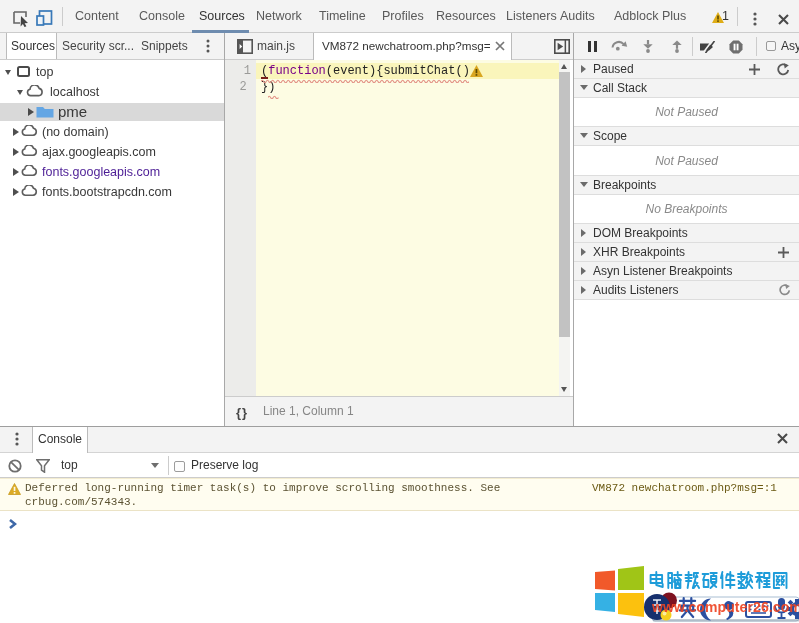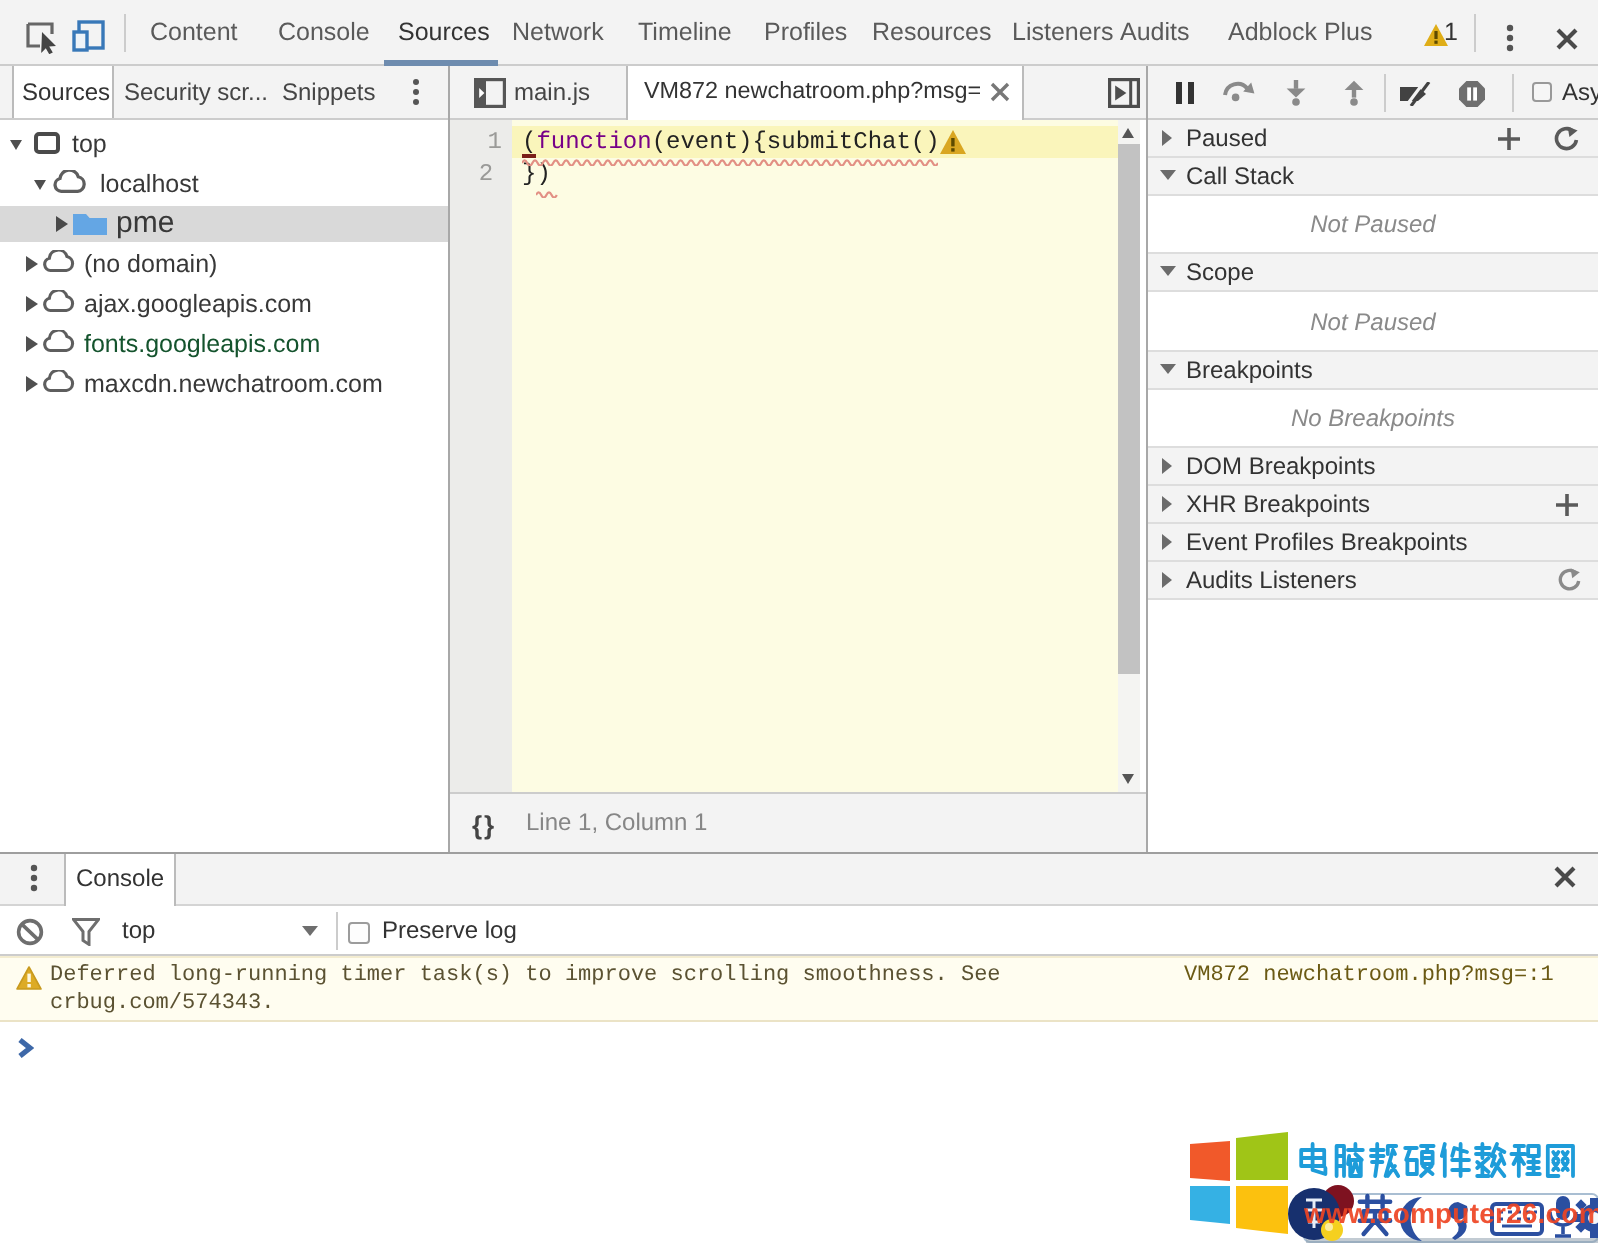--- a/index.html
+++ b/index.html
@@ -152,27 +152,27 @@
 <div class="tri trir" style="left:13px;top:148px;border-left-width:6px;border-top-width:4.2px;border-bottom-width:4.2px;border-left-color:#4f4f4f"></div>
 <svg class="abs" style="left:21px;top:145px" width="17" height="11.5" viewBox="0 0 15 11">
 <path d="M3.5 9.8 a3 3 0 0 1 -0.6 -5.9 a4.3 4.3 0 0 1 8.4 -0.8 a3.4 3.4 0 0 1 -0.3 6.7 z" fill="#fff" stroke="#5e5e5e" stroke-width="1.5"></path>
 </svg>
 <span class="t2" style="left:42px;top:142px;height:20px;line-height:20px;font-size:12.5px;color:#383838">ajax.googleapis.com</span>
 
 <div class="tri trir" style="left:13px;top:168px;border-left-width:6px;border-top-width:4.2px;border-bottom-width:4.2px;border-left-color:#4f4f4f"></div>
 <svg class="abs" style="left:21px;top:165px" width="17" height="11.5" viewBox="0 0 15 11">
 <path d="M3.5 9.8 a3 3 0 0 1 -0.6 -5.9 a4.3 4.3 0 0 1 8.4 -0.8 a3.4 3.4 0 0 1 -0.3 6.7 z" fill="#fff" stroke="#5e5e5e" stroke-width="1.5"></path>
 </svg>
-<span class="t2" style="left:42px;top:162px;height:20px;line-height:20px;font-size:12.5px;color:#14532d">fonts.googleapis.com</span>
+<span class="t2" style="left:42px;top:162px;height:20px;line-height:20px;font-size:12.5px;color:#4c1d95">fonts.googleapis.com</span>
 
 <div class="tri trir" style="left:13px;top:188px;border-left-width:6px;border-top-width:4.2px;border-bottom-width:4.2px;border-left-color:#4f4f4f"></div>
 <svg class="abs" style="left:21px;top:185px" width="17" height="11.5" viewBox="0 0 15 11">
 <path d="M3.5 9.8 a3 3 0 0 1 -0.6 -5.9 a4.3 4.3 0 0 1 8.4 -0.8 a3.4 3.4 0 0 1 -0.3 6.7 z" fill="#fff" stroke="#5e5e5e" stroke-width="1.5"></path>
 </svg>
-<span class="t2" style="left:42px;top:182px;height:20px;line-height:20px;font-size:12.5px;color:#383838">maxcdn.newchatroom.com</span>
+<span class="t2" style="left:42px;top:182px;height:20px;line-height:20px;font-size:12.5px;color:#383838">fonts.bootstrapcdn.com</span>
 
 <div class="abs" style="left:225px;top:60px;width:31px;height:336px;background:#ececea"></div>
 <div class="abs" style="left:256px;top:60px;width:303px;height:336px;background:#fdfce3"></div>
 <div class="abs" style="left:256px;top:63px;width:303px;height:16px;background:#faf5bb"></div>
 <span class="mono abs" style="left:225px;top:63px;width:26px;height:16px;line-height:16px;font-size:12px;color:#9a9a98;text-align:right">1</span>
 <span class="mono abs" style="left:225px;top:79px;width:26px;height:16px;line-height:16px;font-size:12px;color:#9a9a98">&nbsp;&nbsp;2</span>
 <span class="mono abs" style="left:261px;top:63px;height:16px;line-height:16px;font-size:12px;color:#222">(<span style="color:#770088">function</span>(event){submitChat()</span>
 <span class="mono abs" style="left:261px;top:79px;height:16px;line-height:16px;font-size:12px;color:#222">})</span>
 <svg class="abs" style="left:261px;top:77.5px" width="208" height="5" viewBox="0 0 208 5">
 <path d="M0 3.5 q1.3 -2.6 2.6 0 t2.6 0 t2.6 0 t2.6 0 t2.6 0 t2.6 0 t2.6 0 t2.6 0 t2.6 0 t2.6 0 t2.6 0 t2.6 0 t2.6 0 t2.6 0 t2.6 0 t2.6 0 t2.6 0 t2.6 0 t2.6 0 t2.6 0 t2.6 0 t2.6 0 t2.6 0 t2.6 0 t2.6 0 t2.6 0 t2.6 0 t2.6 0 t2.6 0 t2.6 0 t2.6 0 t2.6 0 t2.6 0 t2.6 0 t2.6 0 t2.6 0 t2.6 0 t2.6 0 t2.6 0 t2.6 0 t2.6 0 t2.6 0 t2.6 0 t2.6 0 t2.6 0 t2.6 0 t2.6 0 t2.6 0 t2.6 0 t2.6 0 t2.6 0 t2.6 0 t2.6 0 t2.6 0 t2.6 0 t2.6 0 t2.6 0 t2.6 0 t2.6 0 t2.6 0 t2.6 0 t2.6 0 t2.6 0 t2.6 0 t2.6 0 t2.6 0 t2.6 0 t2.6 0 t2.6 0 t2.6 0 t2.6 0 t2.6 0 t2.6 0 t2.6 0 t2.6 0 t2.6 0 t2.6 0 t2.6 0 t2.6 0 t2.6 0" fill="none" stroke="#e29084" stroke-width="1.1"></path>
@@ -227,21 +227,21 @@
 <div class="tri trir" style="left:581px;top:229px;border-left-width:5px;border-top-width:4px;border-bottom-width:4px"></div>
 <span class="hdrtxt" style="top:224px;height:19px;line-height:19px">DOM Breakpoints</span>
 <div class="hdr" style="top:243px;height:19px"></div>
 <div class="tri trir" style="left:581px;top:248px;border-left-width:5px;border-top-width:4px;border-bottom-width:4px"></div>
 <span class="hdrtxt" style="top:243px;height:19px;line-height:19px">XHR Breakpoints</span>
 <svg class="abs" style="left:778px;top:247px" width="11" height="11" viewBox="0 0 11 11">
     <path d="M5.5 0 V11 M0 5.5 H11" stroke="#5a5a5a" stroke-width="1.8"></path>
   </svg>
 <div class="hdr" style="top:262px;height:19px"></div>
 <div class="tri trir" style="left:581px;top:267px;border-left-width:5px;border-top-width:4px;border-bottom-width:4px"></div>
-<span class="hdrtxt" style="top:262px;height:19px;line-height:19px">Event Profiles Breakpoints</span>
+<span class="hdrtxt" style="top:262px;height:19px;line-height:19px">Asyn Listener Breakpoints</span>
 <div class="hdr" style="top:281px;height:19px"></div>
 <div class="tri trir" style="left:581px;top:286px;border-left-width:5px;border-top-width:4px;border-bottom-width:4px"></div>
 <span class="hdrtxt" style="top:281px;height:19px;line-height:19px">Audits Listeners</span>
 <svg class="abs" style="left:779px;top:284px" width="12" height="12" viewBox="0 0 13 13">
 <path d="M11.2 7 A5 5 0 1 1 9.5 2.5" fill="none" stroke="#8a8a8a" stroke-width="1.8"></path>
 <path d="M6.8 0.2 l5 2.1 -4.1 3.2 z" fill="#8a8a8a"></path>
 </svg>
 
 <div class="abs" style="left:0;top:426px;width:799px;height:1px;background:#9e9e9e"></div>
 <div class="abs" style="left:0;top:427px;width:799px;height:26px;background:#f3f3f3;border-bottom:1px solid #d4d4d4;box-sizing:border-box"></div>

